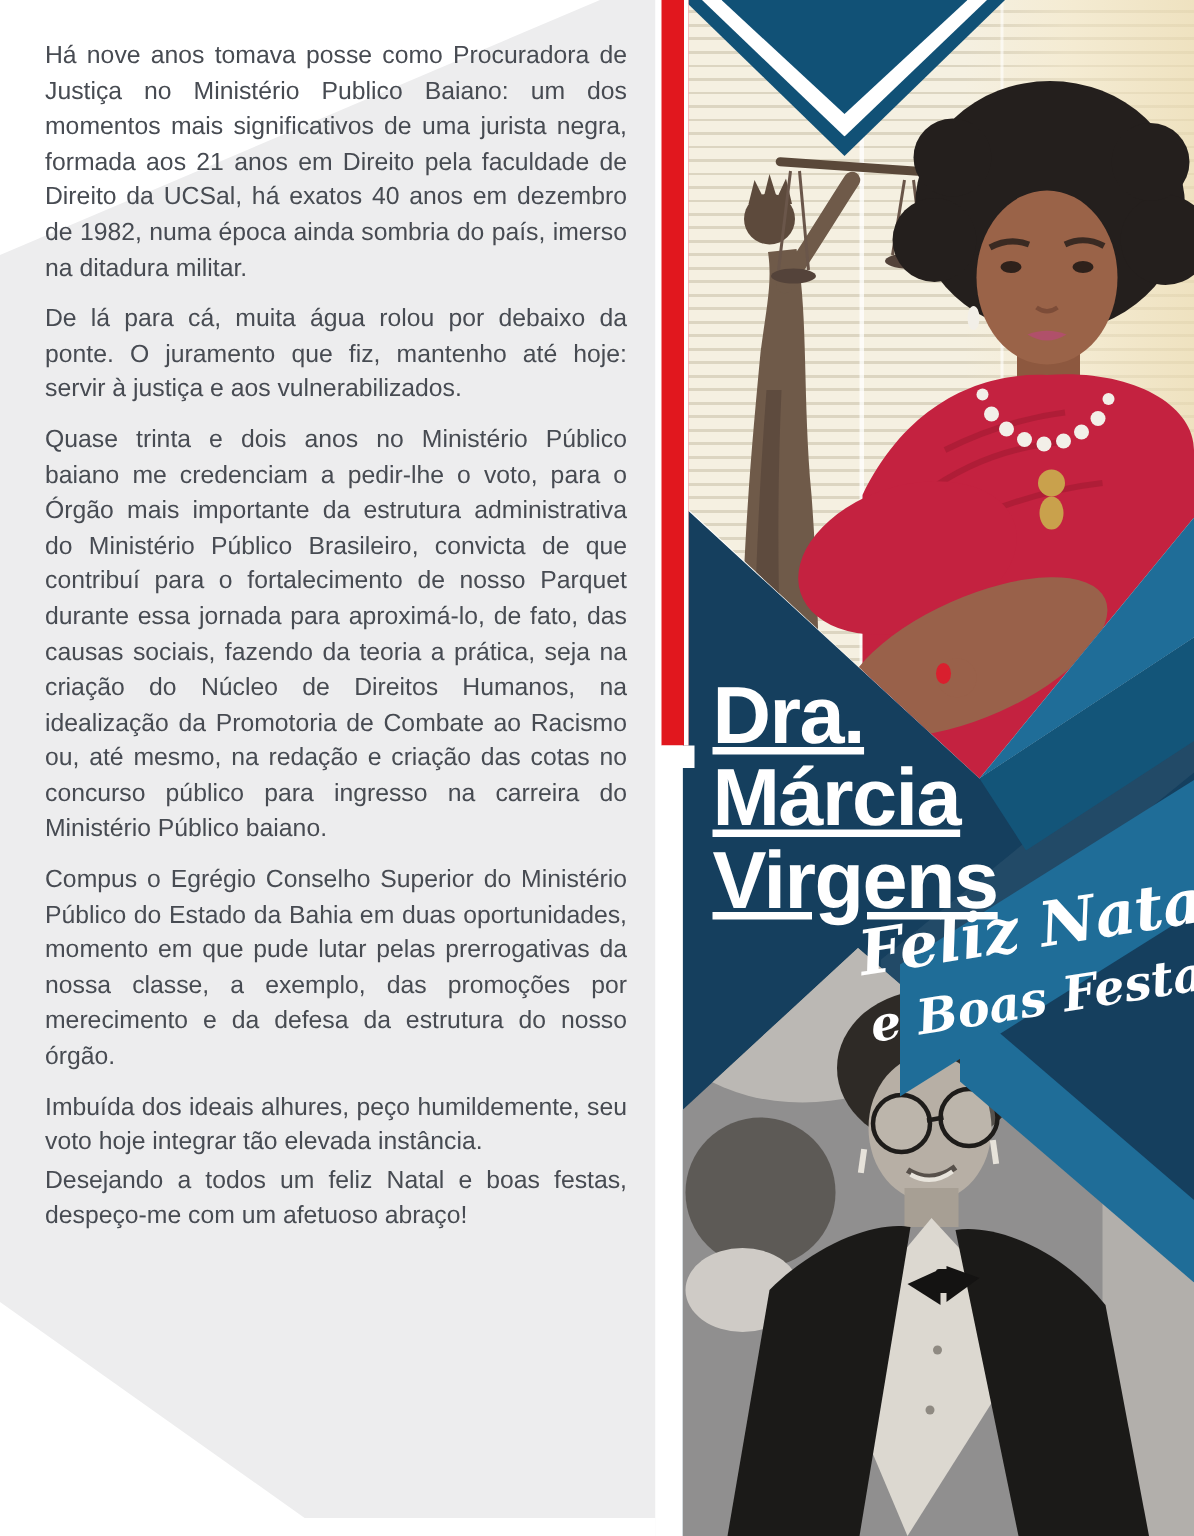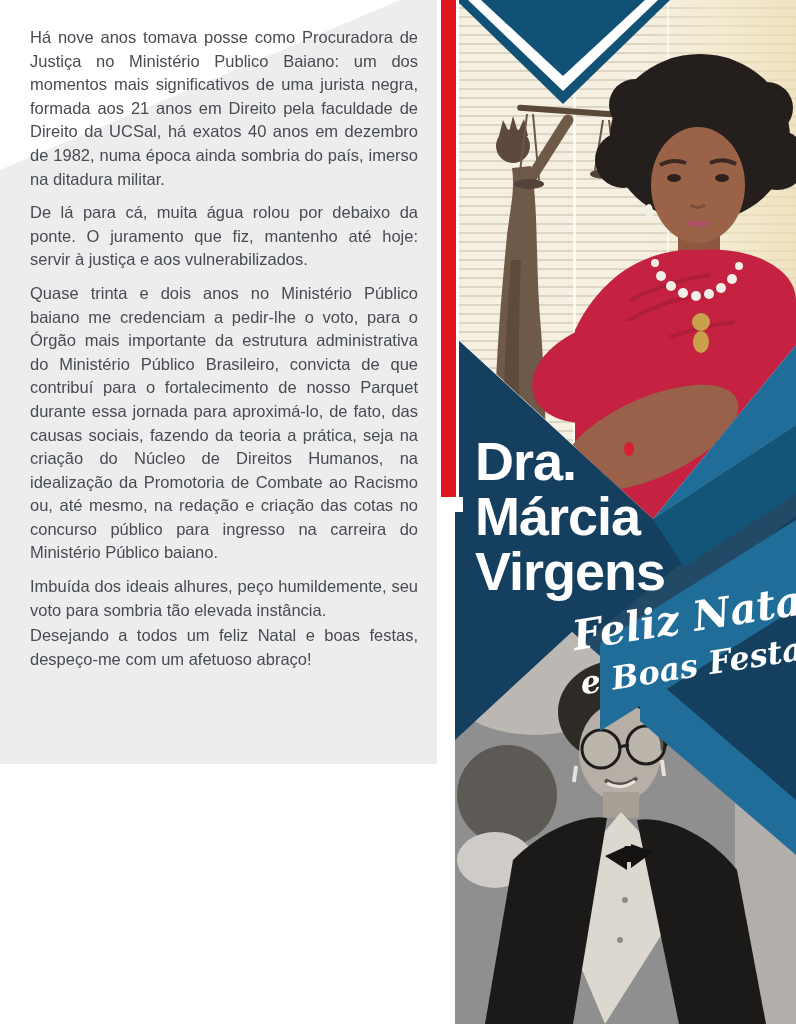--- a/index.html
+++ b/index.html
@@ -4,21 +4,21 @@
 <style>
   :root{
     --navy:#153f5e; --vnavy:#115176; --steel:#1f6d98; --midblue:#135579;
     --red:#e1171e; --panel:#ededee; --ink:#474b52;
   }
   *{margin:0;padding:0;box-sizing:border-box;}
   html,body{width:796px;height:1024px;background:#fff;font-family:"Liberation Sans",sans-serif;}
   .page{position:relative;width:796px;height:1024px;overflow:hidden;background:#fff;}
 
   
-  .left-panel{position:absolute;left:0;top:0;width:437px;height:764px;background:var(--panel);}
+  .left-panel{position:absolute;left:0;top:0;width:437px;height:1024px;background:var(--panel);}
   .wedge-top{position:absolute;left:0;top:0;width:437px;height:190px;background:#fff;
     clip-path:polygon(0 0,400px 0,0 170px);}
   .wedge-bottom{position:absolute;left:0;top:0;width:437px;height:1024px;background:#fff;
     clip-path:polygon(0 868px,220px 1024px,0 1024px);}
   .bottom-strip{position:absolute;left:0;top:1012px;width:437px;height:12px;background:#fff;}
   .body-text{position:absolute;left:30px;top:26px;width:388px;color:var(--ink);
     font-size:16.5px;line-height:23.6px;text-align:justify;}
   .body-text p{margin-bottom:10px;}
   .body-text p.tight{margin-bottom:2px;}
   .body-text p.tight2{margin-top:0;}
@@ -52,22 +52,22 @@
   .band{left:0;top:0;width:359px;height:1024px;}
   .s1{background:var(--steel);clip-path:polygon(216px 519px,359px 345px,359px 425px);}
   .m1{background:var(--midblue);clip-path:polygon(216px 519px,359px 425px,359px 494px,247px 567px);}
   .s2{background:var(--steel);clip-path:polygon(163px 643px,359px 520px,359px 608px,163px 731px);}
   .s3{background:var(--steel);clip-path:polygon(203px 666px,359px 800px,359px 855px,203px 721px);}
 
   .red-bar{left:4px;top:0;width:18px;height:497px;background:var(--red);
     border-right:3px solid #fff;}
   .red-gap{left:4px;top:497px;width:22px;height:15px;background:#fff;}
 
-  .headline{left:38px;top:434px;color:#fff;font-weight:bold;
-    font-size:54px;line-height:55px;letter-spacing:-1px;z-index:5;}
+  .headline{left:38px;top:450px;color:#fff;font-weight:bold;
+    font-size:54px;line-height:55px;letter-spacing:-1px;z-index:5;text-decoration:underline;}
   .headline span{display:block;}
 
   .greeting{left:138px;top:596px;width:218px;color:#fff;z-index:6;
     transform:rotate(-9deg);text-align:center;font-family:"DejaVu Serif",serif;
     font-style:italic;font-weight:bold;}
   .g1{font-size:41px;line-height:46px;white-space:nowrap;}
   .g2{font-size:32px;line-height:38px;margin-top:6px;white-space:nowrap;}
 </style>
 </head>
 <body>
@@ -75,21 +75,22 @@
 <div class="page">
 
   <section class="left-panel">
     <div class="wedge-top"></div>
     <div class="wedge-bottom"></div>
     <div class="bottom-strip"></div>
     <div class="body-text">
       <p>Há nove anos tomava posse como Procuradora de Justiça no Ministério Publico Baiano: um dos momentos mais significativos de uma jurista negra, formada aos 21 anos em Direito pela faculdade de Direito da UCSal, há exatos 40 anos em dezembro de 1982, numa época ainda sombria do país, imerso na ditadura militar.</p>
       <p>De lá para cá, muita água rolou por debaixo da ponte. O juramento que fiz, mantenho até hoje: servir à justiça e aos vulnerabilizados.</p>
       <p>Quase trinta e dois anos no Ministério Público baiano me credenciam a pedir-lhe o voto, para o Órgão mais importante da estrutura administrativa do Ministério Público Brasileiro, convicta de que contribuí para o fortalecimento de nosso Parquet durante essa jornada para aproximá-lo, de fato, das causas sociais, fazendo  da teoria a prática, seja na criação do Núcleo de Direitos Humanos, na idealização da Promotoria de Combate ao Racismo ou, até mesmo, na redação e criação das cotas no concurso público para ingresso na carreira do Ministério Público baiano.</p>
-      <p class="tight">Imbuída dos ideais alhures, peço humildemente, seu voto para sombria tão elevada instância.</p>
+      <p>Compus o Egrégio Conselho Superior do Ministério Público do Estado da Bahia em duas oportunidades, momento em que pude lutar pelas prerrogativas da nossa classe, a exemplo, das promoções por merecimento e da defesa da estrutura do nosso órgão.</p>
+      <p class="tight">Imbuída dos ideais alhures, peço humildemente, seu voto hoje integrar tão elevada instância.</p>
       <p class="tight2">Desejando a todos um feliz Natal e boas festas, despeço-me com um afetuoso abraço!</p>
     </div>
   </section>
 
   <section class="right-col">
 
     <div class="layer photo-top">
       <svg viewBox="0 0 341 570">
 
         <rect x="118" y="0" width="3" height="570" fill="rgba(255,255,255,.75)"></rect>

